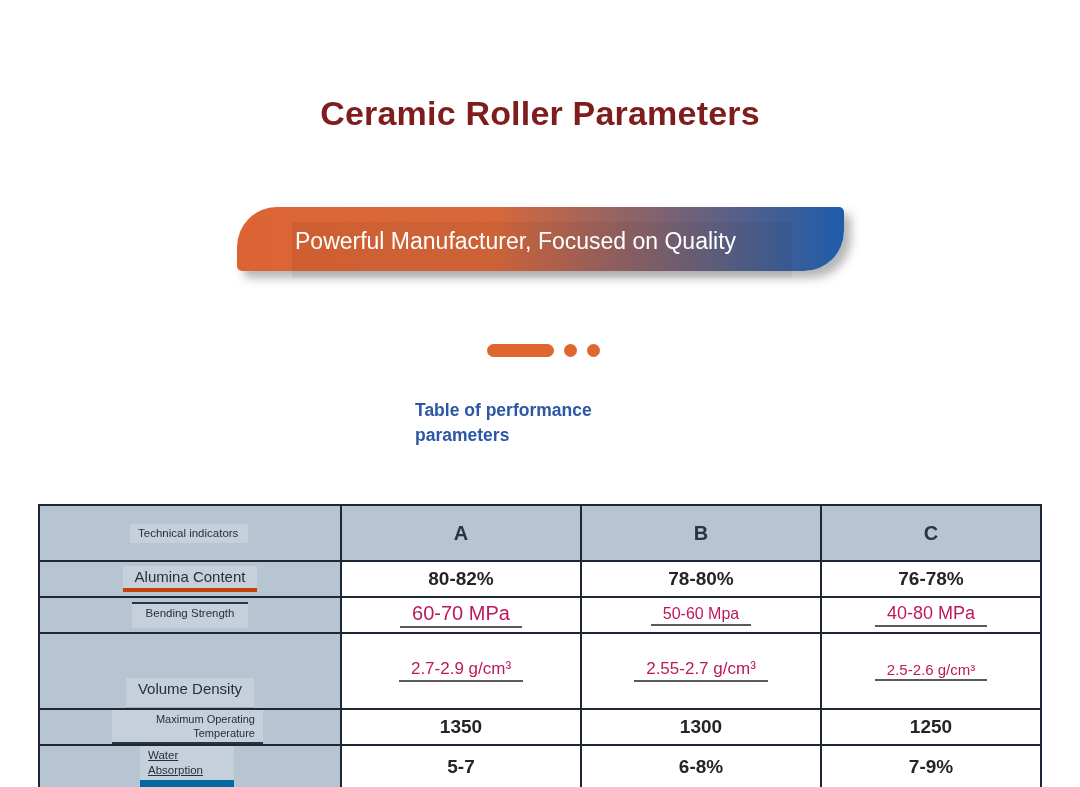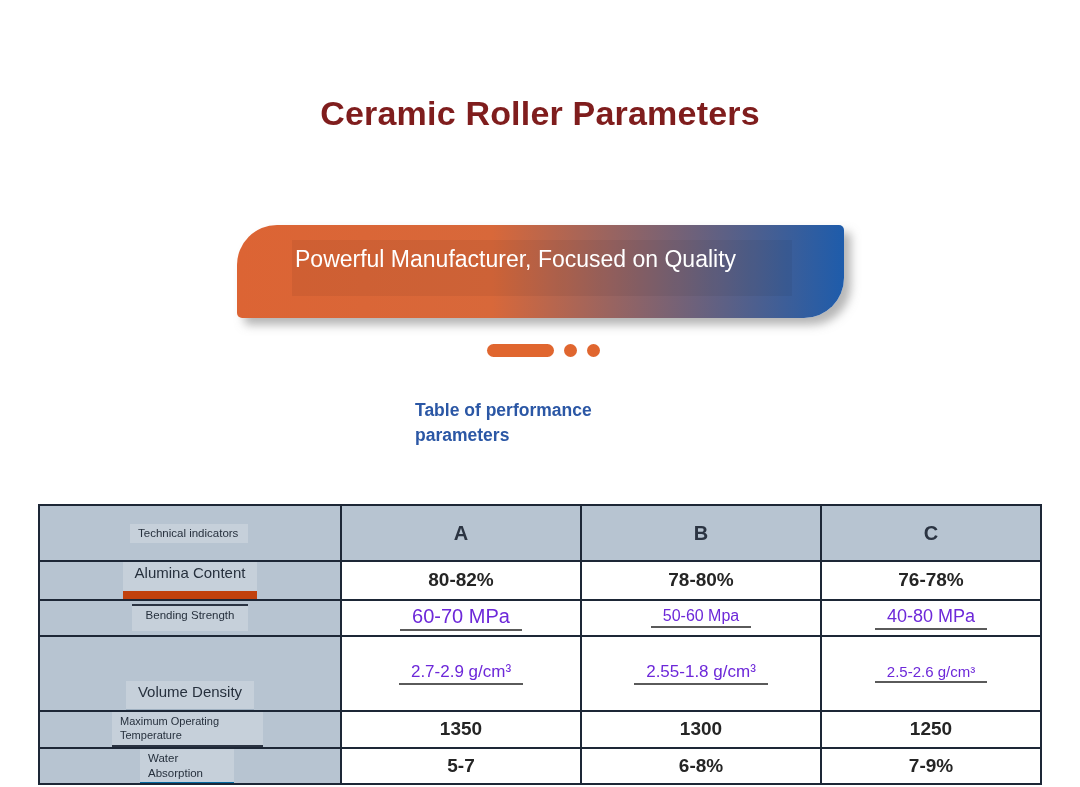--- a/index.html
+++ b/index.html
@@ -6,21 +6,21 @@
   .page {
     position:relative; width:1080px; height:787px; background:#ffffff;
     font-family:"Liberation Sans", sans-serif; overflow:hidden;
   }
   .title {
     position:absolute; top:94px; left:0; width:100%; margin:0;
     text-align:center; font-size:34px; font-weight:700; color:#7f1d1d;
     letter-spacing:0.2px;
   }
   .banner {
-    position:absolute; left:237px; top:225px; width:607px; height:93px;
+    position:absolute; left:237px; top:207px; width:607px; height:64px;
     border-radius:40px 5px 40px 5px;
     background:linear-gradient(90deg, #dc6434 0%, #d8683a 42%, #1e5cab 100%);
     box-shadow:7px 7px 10px rgba(110,110,110,0.5);
   }
   .banner-overlay {
     position:absolute; left:55px; top:15px; width:500px; height:56px;
     background:rgba(0,0,0,0.05);
   }
   .banner-text {
     position:absolute; left:58px; top:21px; color:#ffffff;
@@ -45,39 +45,39 @@
   tr.row td { height:34px; }
   .hcell {
     text-align:center; vertical-align:middle;
     font-size:20px; font-weight:700; color:#2b3442; background:#b7c4d1;
   }
   .lcell { background:#b7c4d1; vertical-align:middle; text-align:center; }
   .v { background:#ffffff; text-align:center; vertical-align:middle; color:#252525; }
   .v.bold { font-weight:700; font-size:19px; }
   .u {
     display:inline-block; border-bottom:2px solid #5a5a5a;
-    padding:0 12px 1px; color:#6d28d9;
+    padding:0 12px 1px; color:#be185d;
   }
   .sz20 { font-size:20px; } .sz18 { font-size:18px; } .sz17 { font-size:17px; }
   .sz16 { font-size:16px; } .sz15 { font-size:15px; }
   .label {
     display:inline-block; background:#c6d0da; color:#26303d;
     padding:2px 8px; line-height:1.3;
   }
   .lcell.c0 { text-align:left; }
   .lcell.c0 .label { margin-left:90px; font-size:11.5px; text-align:left; width:102px; }
-  .lcell.c1 .label { font-size:15px; border-bottom:8px solid #c2410c; padding:1px 12px 8px; }
+  .lcell.c1 .label { font-size:15px; border-bottom:4px solid #c2410c; padding:1px 12px 2px; }
   .lcell.c2 .label { font-size:11.5px; border-top:2px solid #2a3342; padding:2px 14px 8px; }
   .lcell.c3 .label { font-size:15px; border-bottom:1px solid #9fb0c0; padding:1px 12px 8px;margin-top:44px; }
   .lcell.c4 { text-align:left; }
-  .lcell.c4 .label { margin-left:72px; font-size:11px; text-align:left; width:135px;
+  .lcell.c4 .label { margin-left:72px; font-size:11px; text-align:right; width:135px;
                      border-bottom:2px solid #2a3342; }
   .lcell.c5 { text-align:left; }
   .lcell.c5 .label { margin-left:100px; font-size:11.5px; text-align:left; width:78px;
-                     border-bottom:1px solid #0369a1; }
+                     border-bottom:8px solid #0369a1;text-decoration:underline; }
 </style>
 </head>
 <body>
 
 <div class="page">
 
   <h1 class="title">Ceramic Roller Parameters</h1>
 
   <div class="banner">
     <div class="banner-overlay"></div>
@@ -134,21 +134,21 @@
     </tr>
 
     <tr class="row">
       <td class="lcell c3">
         <span class="label">Volume Density</span>
       </td>
       <td class="v sz17">
         <span class="u">2.7-2.9 g/cm³</span>
       </td>
       <td class="v sz17">
-        <span class="u">2.55-1.8 g/cm³</span>
+        <span class="u">2.55-2.7 g/cm³</span>
       </td>
       <td class="v sz15">
         <span class="u">2.5-2.6 g/cm³</span>
       </td>
     </tr>
 
     <tr class="row">
       <td class="lcell c4">
         <span class="label">Maximum Operating Temperature</span>
       </td>

